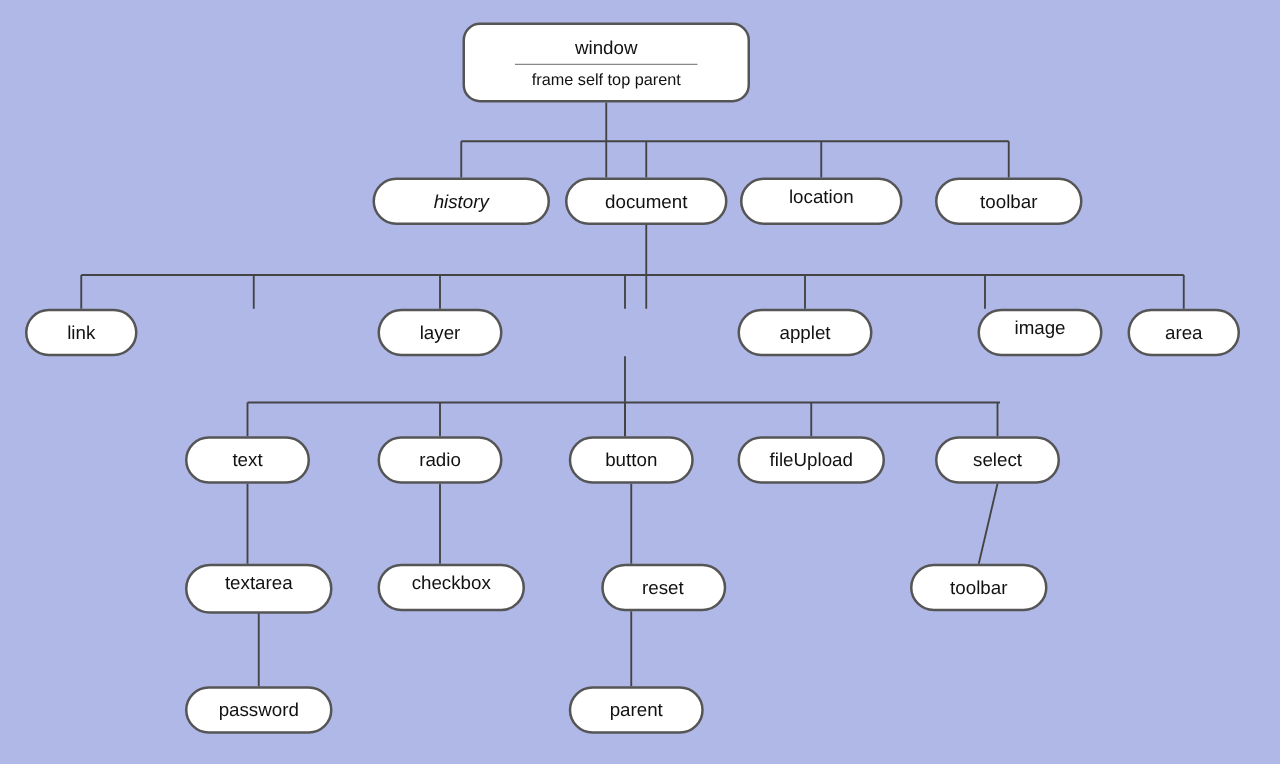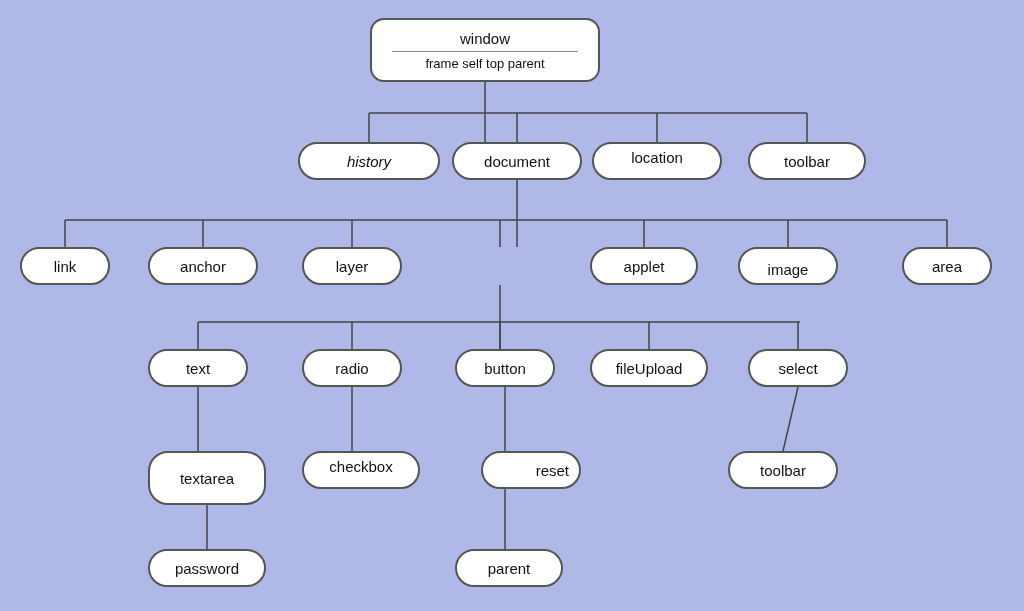--- a/index.html
+++ b/index.html
@@ -18,21 +18,21 @@
       position: relative;
       width: 1024px;
       height: 611px;
     }
 
     .node {
       position: absolute;
       background: white;
       border: 2px solid #555;
       border-radius: 20px;
-      padding: 5px 10px;
+      padding: 5px 32px;
       text-align: center;
       white-space: nowrap;
       font-size: 15px;
       color: #111;
       z-index: 2;
     }
 
     .node-wide {
       border-radius: 14px;
     }
@@ -116,30 +116,27 @@
   <div class="node" style="left:592px; top:142px; width:130px; height:38px; display:flex; align-items:flex-start; justify-content:center;">
     <span>location</span>
   </div>
   <div class="node" style="left:748px; top:142px; width:118px; height:38px; display:flex; align-items:center; justify-content:center;">
     <span>toolbar</span>
   </div>
 
   <div class="node" style="left:20px; top:247px; width:90px; height:38px; display:flex; align-items:center; justify-content:center;">
     <span>link</span>
   </div>
-  <div class="node" style="left:148px; top:247px; width:110px; height:38px; display:flex; align-items:center; justify-content:center;">
-    <span>anchor</span>
-  </div>
   <div class="node" style="left:302px; top:247px; width:100px; height:38px; display:flex; align-items:center; justify-content:center;">
     <span>layer</span>
   </div>
   <div class="node" style="left:590px; top:247px; width:108px; height:38px; display:flex; align-items:center; justify-content:center;">
     <span>applet</span>
   </div>
-  <div class="node" style="left:738px; top:247px; width:100px; height:38px; display:flex; align-items:flex-end; justify-content:center;">
+  <div class="node" style="left:782px; top:247px; width:100px; height:38px; display:flex; align-items:flex-start; justify-content:center;">
     <span>image</span>
   </div>
   <div class="node" style="left:902px; top:247px; width:90px; height:38px; display:flex; align-items:center; justify-content:center;">
     <span>area</span>
   </div>
 
   <div class="node" style="left:148px; top:349px; width:100px; height:38px; display:flex; align-items:center; justify-content:center;">
     <span>text</span>
   </div>
   <div class="node" style="left:302px; top:349px; width:100px; height:38px; display:flex; align-items:center; justify-content:center;">
@@ -148,21 +145,21 @@
   <div class="node" style="left:455px; top:349px; width:100px; height:38px; display:flex; align-items:center; justify-content:center;">
     <span>button</span>
   </div>
   <div class="node" style="left:590px; top:349px; width:118px; height:38px; display:flex; align-items:center; justify-content:center;">
     <span>fileUpload</span>
   </div>
   <div class="node" style="left:748px; top:349px; width:100px; height:38px; display:flex; align-items:center; justify-content:center;">
     <span>select</span>
   </div>
 
-  <div class="node" style="left:148px; top:451px; width:118px; height:54px; display:flex; align-items:center; justify-content:center;">
+  <div class="node" style="left:148px; top:451px; width:118px; height:40px; display:flex; align-items:flex-start; justify-content:center;">
     <span>textarea</span>
   </div>
   <div class="node" style="left:302px; top:451px; width:118px; height:38px; display:flex; justify-content:center;">
     <span>checkbox</span>
   </div>
   <div class="node" style="left:481px; top:451px; width:100px; height:38px; display:flex; align-items:center; justify-content:flex-end;">
     <span>reset</span>
   </div>
   <div class="node" style="left:728px; top:451px; width:110px; height:38px; display:flex; align-items:center; justify-content:center;">
     <span>toolbar</span>

